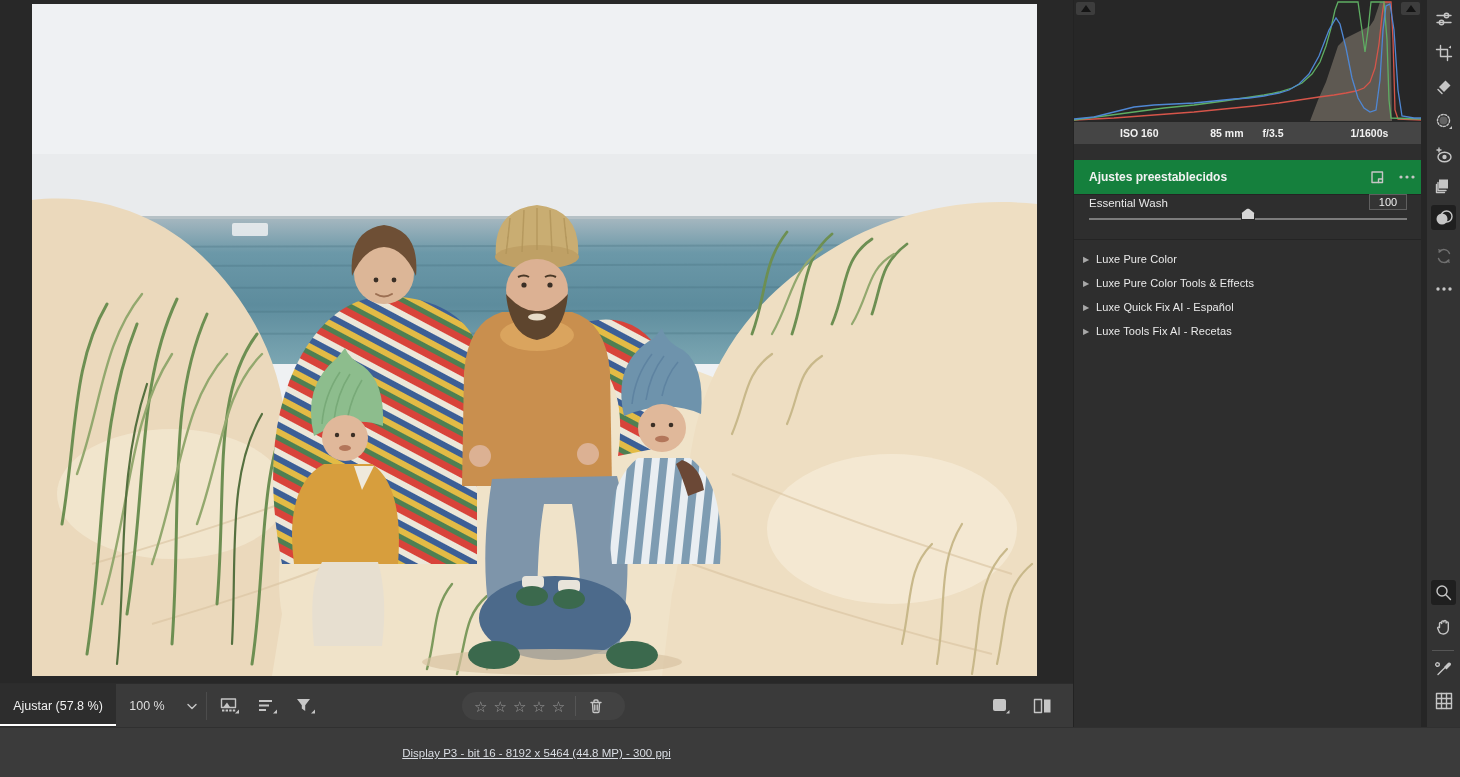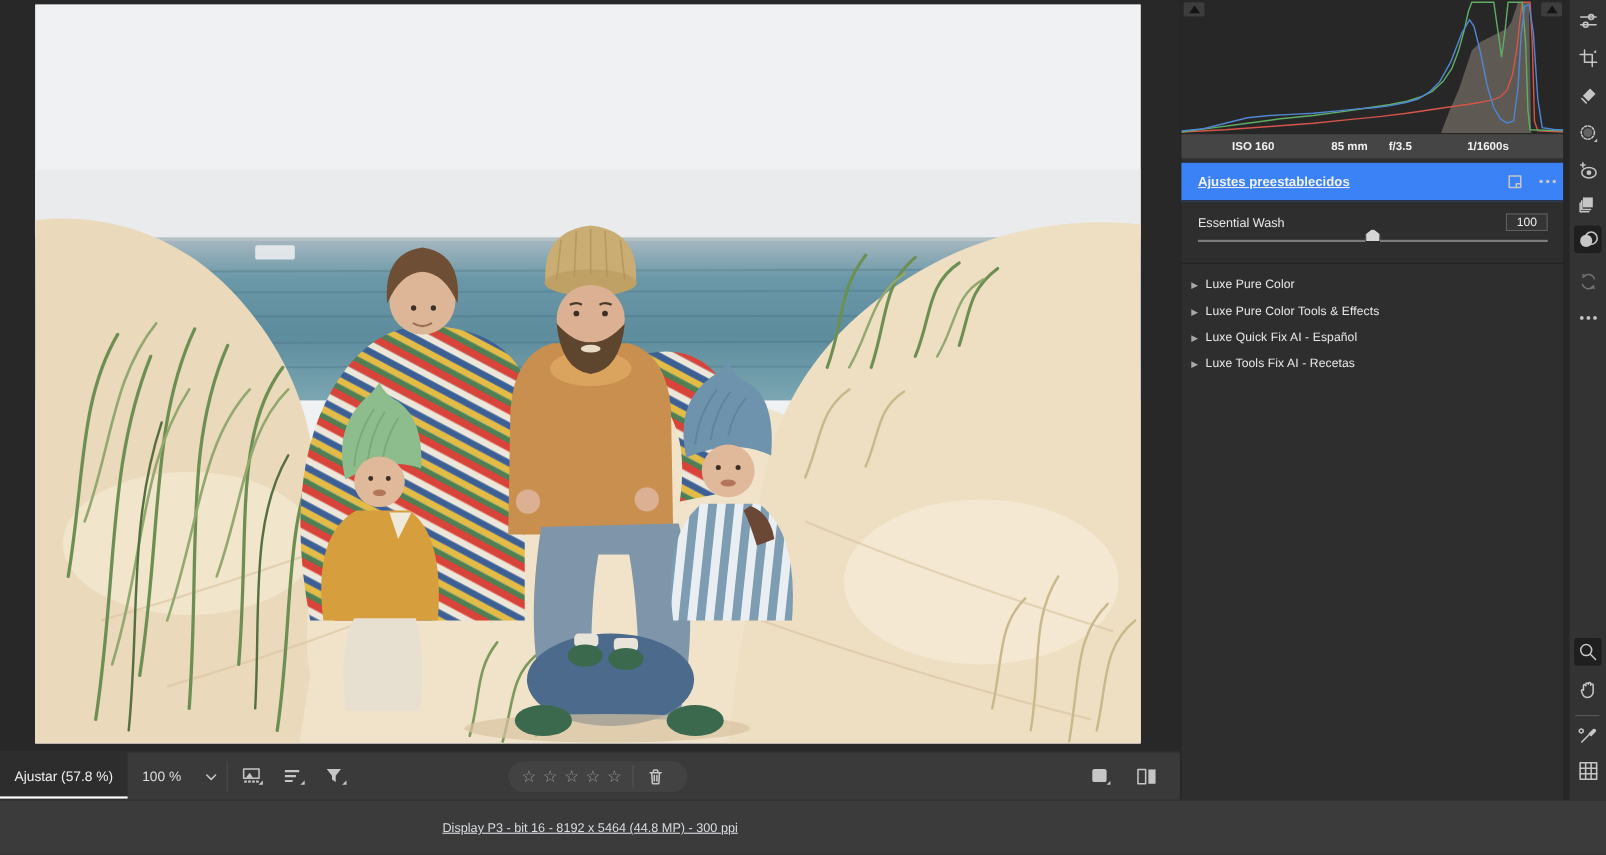--- a/index.html
+++ b/index.html
@@ -31,22 +31,22 @@
   
   .panel{position:absolute;left:1073px;top:0;width:348px;height:727px;background:#2e2e2e;border-left:1px solid #232323;box-sizing:border-box;}
   .hist{position:absolute;left:0;top:0;width:348px;height:122px;background:#272727;}
   .clip-btn{position:absolute;top:2px;width:19px;height:13px;background:#3d3d3d;border-radius:2px;display:flex;align-items:center;justify-content:center;}
   .clip-tri{width:0;height:0;border-left:5px solid transparent;border-right:5px solid transparent;border-bottom:7px solid #141414;}
   .caminfo{position:absolute;left:0;top:122px;width:348px;height:22px;background:#454545;display:flex;align-items:center;font-size:10.5px;font-weight:bold;color:#f2f2f2;}
   .caminfo span{flex:1;}
   .ci-iso{padding-left:17px;text-align:left;margin-left:29px;}
   .ci-focal{text-align:center;}
   .ci-ap{}
-  .ci-shutter{padding-right:17px;text-align:left;}
-  .phead{position:absolute;left:0;top:148px;width:348px;height:35px;background:#3b82f6;display:flex;align-items:center;border-bottom:1px solid #242424;box-sizing:border-box;text-decoration:underline;}
+  .ci-shutter{padding-right:17px;text-align:center;}
+  .phead{position:absolute;left:0;top:160px;width:348px;height:35px;background:#15803d;display:flex;align-items:center;border-bottom:1px solid #242424;box-sizing:border-box;}
   .phead-title{font-size:12px;font-weight:bold;color:#f2f2f2;padding-left:15px;flex:1;}
   .phead-ic{width:30px;display:flex;align-items:center;justify-content:center;height:100%;}
   .amount{position:absolute;left:0;top:184px;width:348px;height:56px;border-bottom:1px solid #242424;box-sizing:border-box;}
   .amount-label{position:absolute;left:15px;top:13px;font-size:11.5px;color:#e8e8e8;}
   .amount-box{position:absolute;right:15px;top:10px;width:38px;height:16px;background:#343434;border:1px solid #5f5f5f;box-sizing:border-box;display:flex;align-items:center;justify-content:center;font-size:11px;color:#f0f0f0;}
   .slider-track{position:absolute;left:15px;right:15px;top:34px;height:2px;background:#7c7c7c;}
   .slider-thumb{position:absolute;left:50%;top:-10px;width:14px;height:12px;margin-left:-7px;background:#d6d6d6;
     clip-path:polygon(50% 0,100% 45%,100% 100%,0 100%,0 45%);box-shadow:0 0 0 1px #2a2a2a inset;}
   .groups{position:absolute;left:0;top:247px;width:348px;}
   .grow{height:24px;display:flex;align-items:center;padding-left:9px;cursor:default;}

